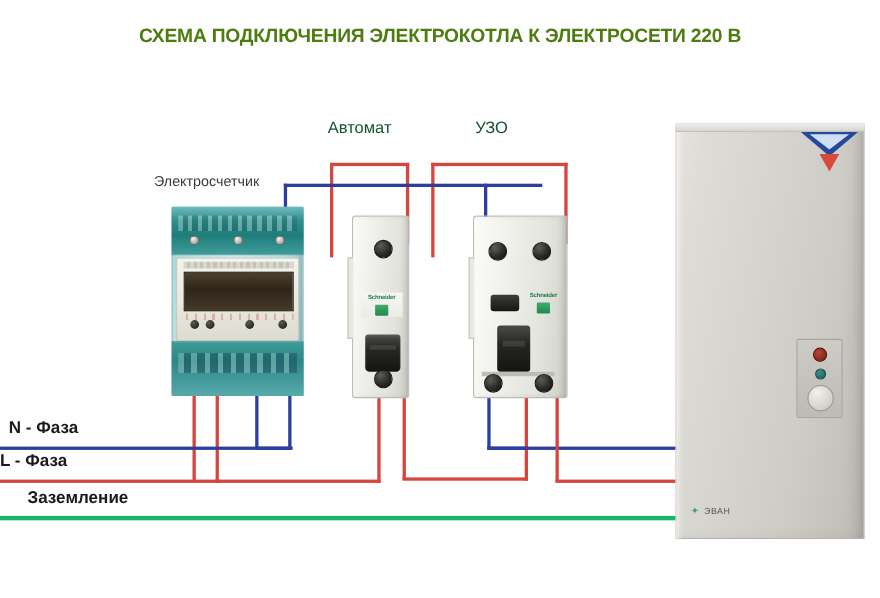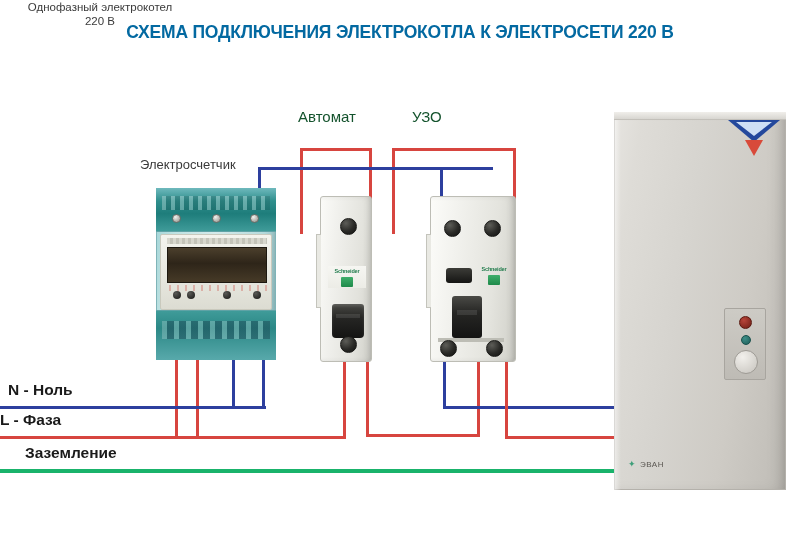--- a/index.html
+++ b/index.html
@@ -9,32 +9,32 @@
     font-family: "Liberation Sans", sans-serif;
     overflow: hidden;
     position: relative;
   }
   #stage { position: absolute; inset: 0; }
 
   
   .title {
     position: absolute; top: 22px; left: 0; width: 800px;
     text-align: center;
-    font-size: 17.5px; font-weight: bold; color: #0369a1;
+    font-size: 17.5px; font-weight: bold; color: #4d7c0f;
     letter-spacing: -0.2px;
   }
 
   
   .dev-label {
     position: absolute; text-align: center;
     font-size: 15px; color: #14532d; white-space: nowrap;
   }
   .label-meter { left: 140px; top: 157px; font-size: 13px; color: #3a3a3a; }
   .label-breaker { left: 298px; top: 108px; }
-  .label-rcd { left: 412px; top: 108px; }
+  .label-rcd { left: 432px; top: 108px; }
   .label-boiler {
     left: 600px; top: 83px; width: 200px; text-align: center;
     font-size: 11.5px; line-height: 14px; color: #3a3a3a;
   }
 
   
   .w { position: absolute; }
   .wv { width: 3px; }   
   .wh { height: 3px; }  
   .red   { background: #d7453f; }
@@ -357,41 +357,37 @@
     <div class="rcd-term" style="left:54px; top:24px;"></div>
     <div class="rcd-test"></div>
     <div class="rcd-logo-text">Schneider</div>
     <div class="rcd-logo-sq"></div>
     <div class="rcd-lever"></div>
     <div class="rcd-bar"></div>
     <div class="rcd-term" style="left:10px; top:144px;"></div>
     <div class="rcd-term" style="left:56px; top:144px;"></div>
   </div>
 
-  <div class="label-boiler">
-    <div>Однофазный электрокотел</div>
-    <div>220 В</div>
-  </div>
   <div class="boiler">
     <div class="boiler-body"></div>
     <div class="boiler-shadow-l"></div>
     <div class="boiler-top"></div>
     <div class="boiler-badge">
       <div class="badge-tri"></div>
       <div class="badge-tri2"></div>
       <div class="badge-red"></div>
     </div>
     <div class="boiler-panel">
       <div class="panel-led-red"></div>
       <div class="panel-led-teal"></div>
       <div class="panel-knob"></div>
     </div>
     <div class="boiler-logo">
       <span class="boiler-logo-mark">✦</span>
       <span class="boiler-logo-text">ЭВАН</span>
     </div>
   </div>
 
-  <div class="legend-text" style="left:8px; top:381px;">N - Ноль</div>
+  <div class="legend-text" style="left:8px; top:381px;">N - Фаза</div>
   <div class="legend-text" style="left:0; top:411px;">L - Фаза</div>
   <div class="legend-text" style="left:8px; top:444px;margin-left:17px;">Заземление</div>
 
 </div>
 
 </body></html>

